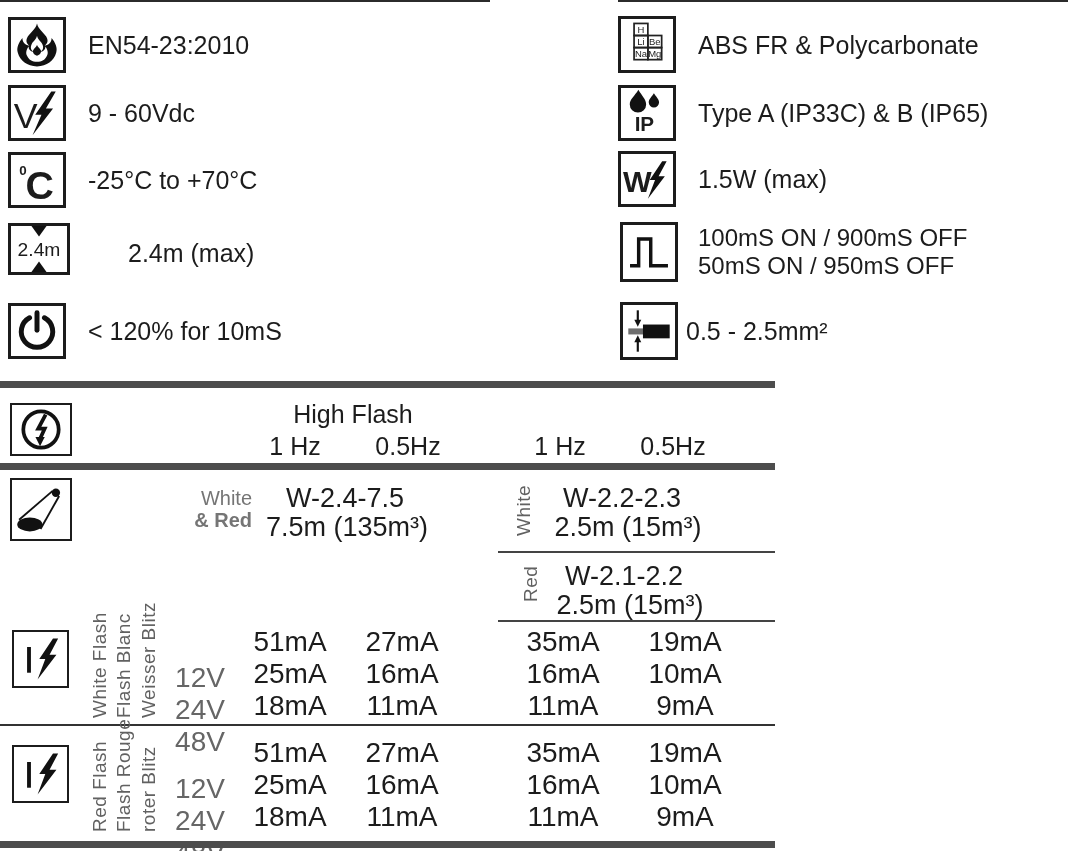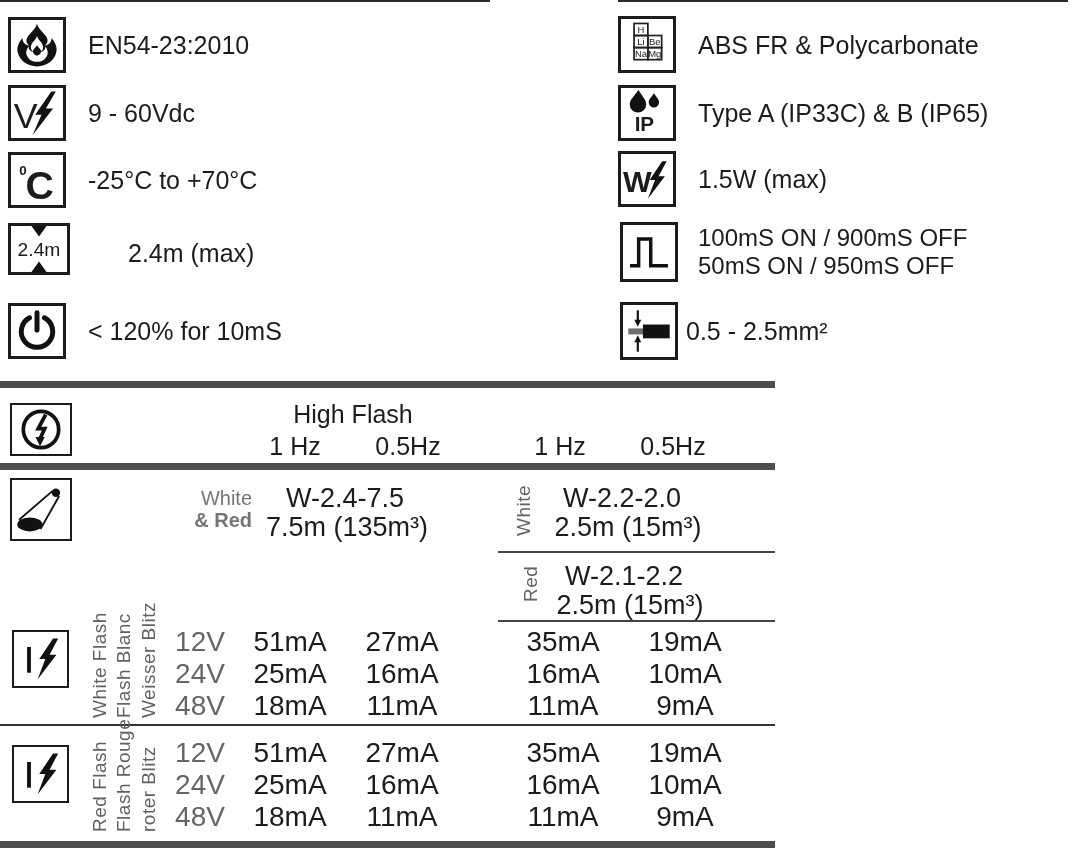--- a/index.html
+++ b/index.html
@@ -20,21 +20,21 @@
     color:#1c1c1c;
   }
   .hdr-cell{position:absolute;font-size:25px;line-height:27px;text-align:center;white-space:nowrap;}
   .cov-main{position:absolute;font-size:27px;line-height:28px;text-align:center;white-space:nowrap;}
   .cov-sub{position:absolute;font-size:20px;line-height:22px;text-align:right;color:#757575;white-space:nowrap;}
   .vlabel{
     position:absolute;height:20px;font-size:19px;line-height:20px;letter-spacing:0.5px;
     color:#616161;white-space:nowrap;transform:rotate(-90deg);transform-origin:left bottom;
   }
   .cell{position:absolute;width:100px;font-size:28px;line-height:30px;height:30px;text-align:center;white-space:nowrap;}
-  .cell.volt{color:#666;}
+  .cell.volt{color:#666;margin-top:36px;}
   svg{display:block;}
   .svg-txt{font-family:"Liberation Sans",sans-serif;fill:#1c1c1c;}
 </style>
 </head>
 <body>
 
 <div id="sheet">
 
   <div class="hline" style="left:0;top:8;width:490px;"></div>
   <div class="hline" style="left:0;top:77;width:490px;"></div>
@@ -171,21 +171,21 @@
       <line x1="48.5" y1="14.5" x2="28.5" y2="50" stroke="#111" stroke-width="2"></line>
       <ellipse cx="17" cy="45" rx="13.5" ry="7.5" fill="#111"></ellipse>
     </svg>
   </div>
   <div class="cov-sub" style="left:152px;top:487px;width:100px;">White</div>
   <div class="cov-sub" style="left:152px;top:509px;width:100px;font-weight:bold;">&amp; Red</div>
   <div class="cov-main" style="left:245px;top:484px;width:200px;">W-2.4-7.5</div>
   <div class="cov-main" style="left:247px;top:513px;width:200px;">7.5m (135m³)</div>
 
   <div class="vlabel" style="left:534px;top:516px;">White</div>
-  <div class="cov-main" style="left:522px;top:484px;width:200px;">W-2.2-2.0</div>
+  <div class="cov-main" style="left:522px;top:484px;width:200px;">W-2.2-2.3</div>
   <div class="cov-main" style="left:528px;top:513px;width:200px;">2.5m (15m³)</div>
   <div class="subline" style="left:498px;top:551px;width:277px;"></div>
 
   <div class="vlabel" style="left:541px;top:582px;">Red</div>
   <div class="cov-main" style="left:524px;top:562px;width:200px;">W-2.1-2.2</div>
   <div class="cov-main" style="left:530px;top:591px;width:200px;">2.5m (15m³)</div>
   <div class="subline" style="left:498px;top:620px;width:277px;"></div>
 
   <div class="icon-box thin" style="left:12px;top:630px;width:57px;height:58px;border-width:2.5px;">
     <svg width="48" height="50" viewBox="0 0 56 58">

